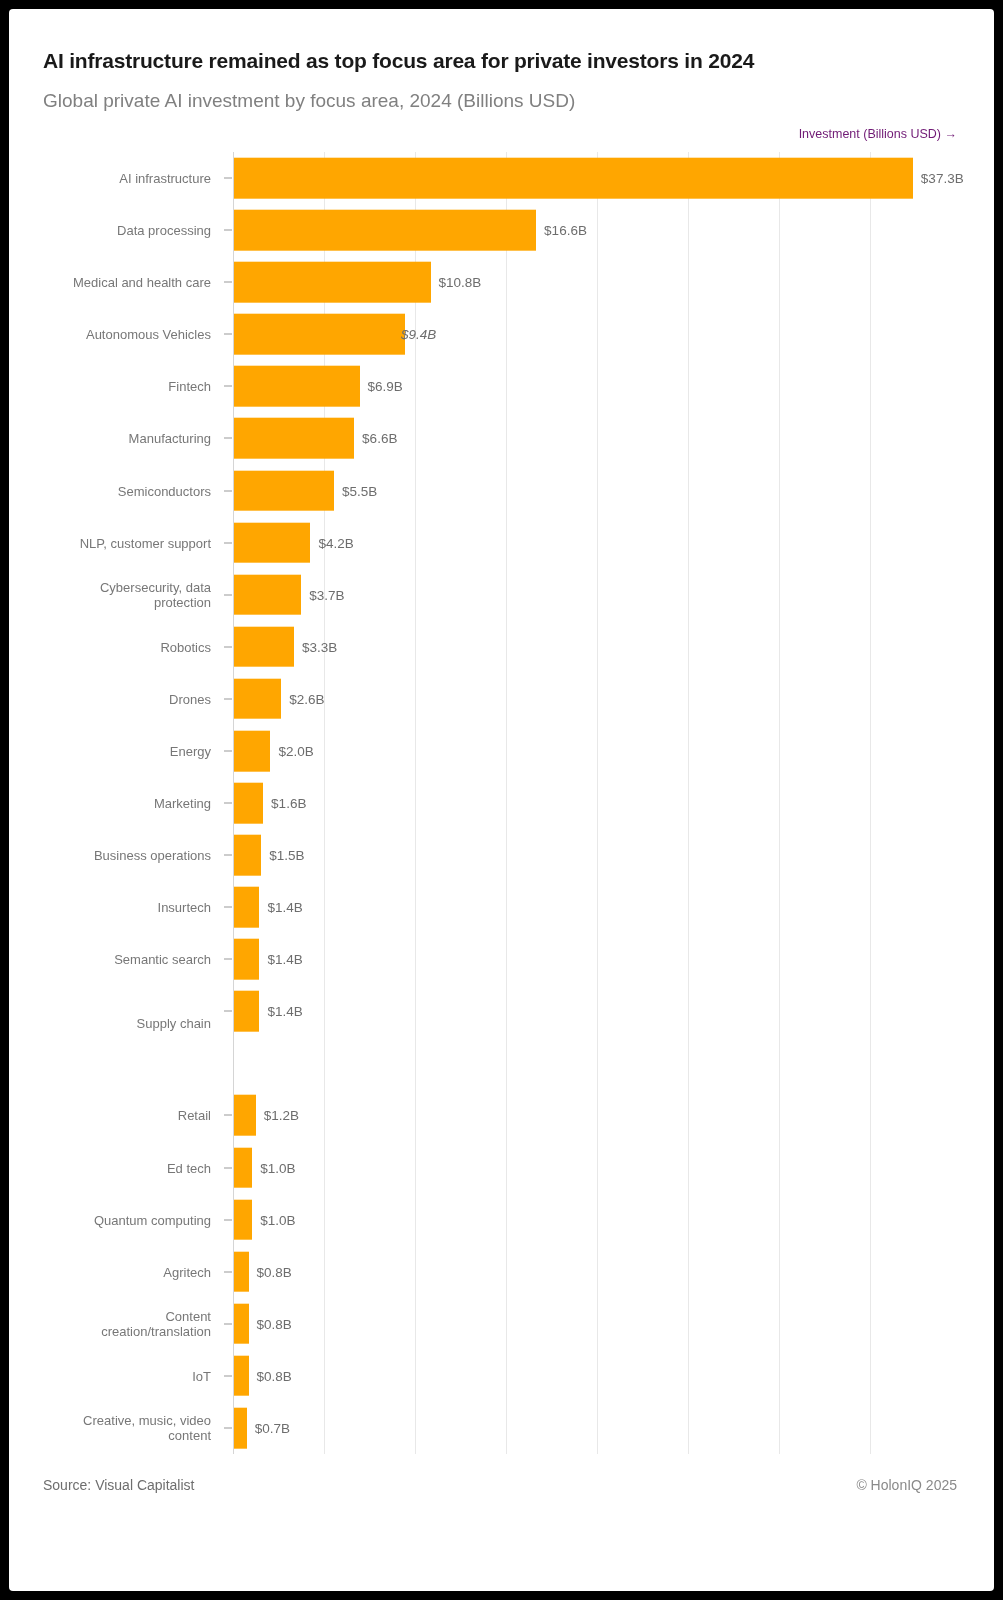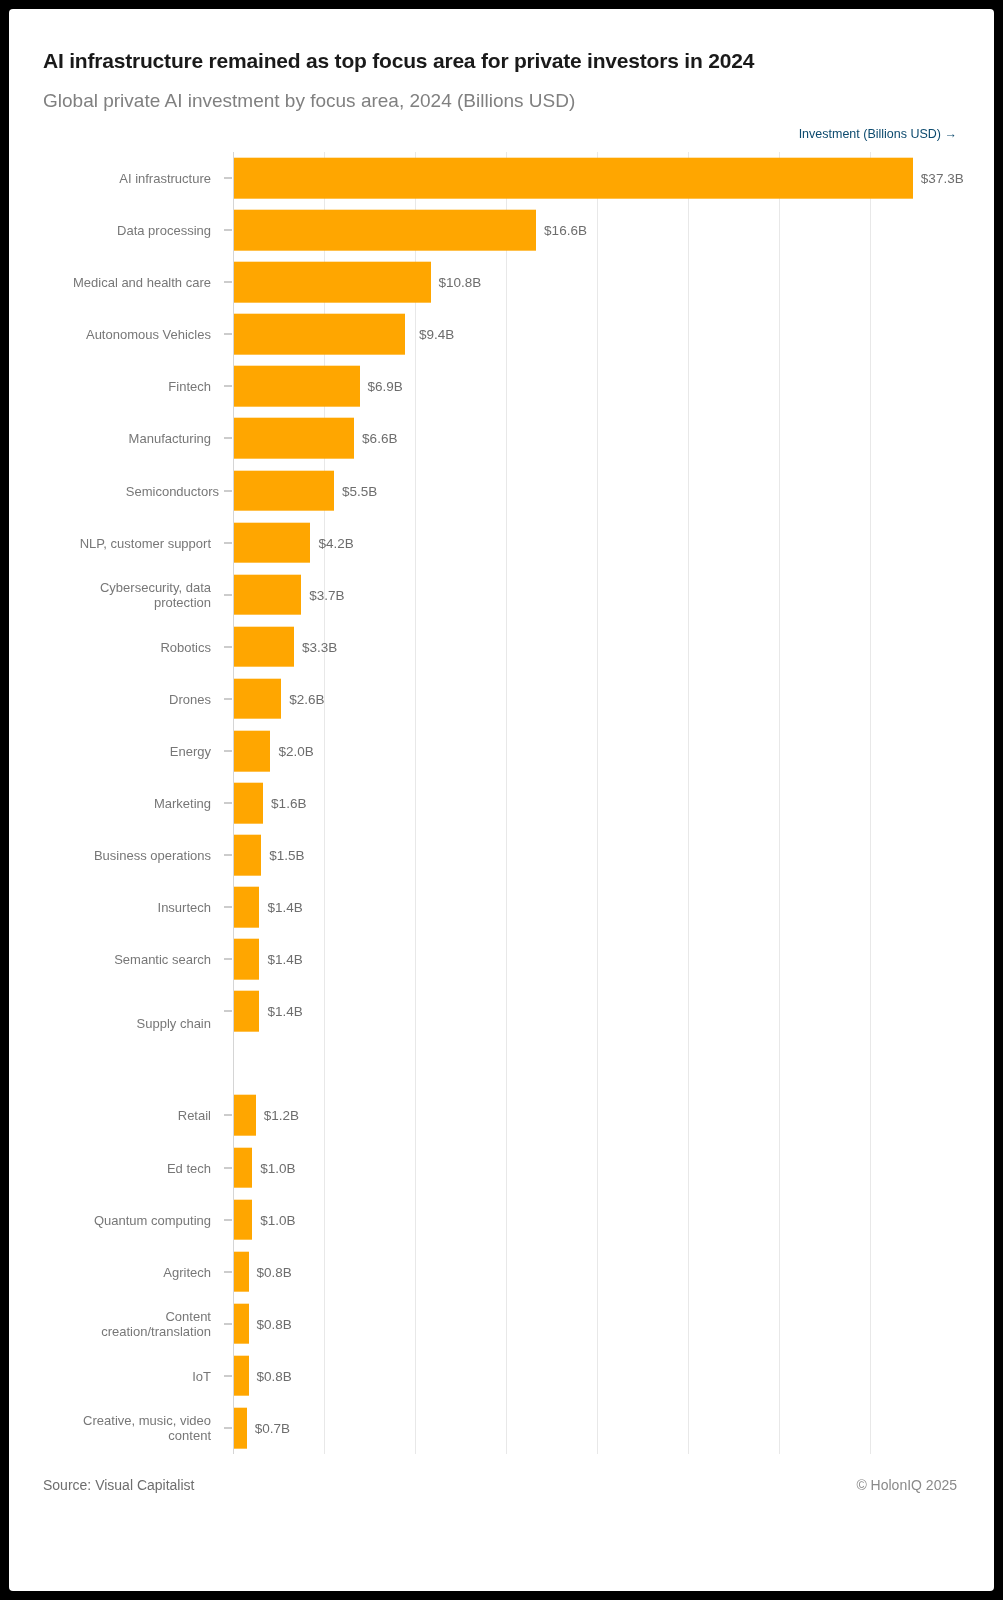--- a/index.html
+++ b/index.html
@@ -30,21 +30,21 @@
     left: 34px; top: 81px;
     font-size: 19px;
     font-weight: 400;
     color: #808080;
     white-space: nowrap;
   }
   #axis-caption {
     position: absolute;
     right: 37px; top: 118px;
     font-size: 12.5px;
-    color: #0c4a6e;
+    color: #701a75;
     white-space: nowrap;
   }
 
   
   #plot {
     position: absolute;
     left: 0px; top: 143px;
     width: 985px; height: 1302px;
   }
   #gridlayer { position: absolute; inset: 0; }
@@ -150,36 +150,36 @@
         <div class="row" style="top: 104.16px; height: 52.08px;">
           <div class="cat-label" style="width: 202px; right: auto; left: 0px;">Medical and health care</div>
           <div class="tick" style="left: 215px;"></div>
           <div class="bar" style="left: 225px; width: 196.56px; height: 40.6224px; background: rgb(255, 166, 0);"></div>
           <div class="val-label" style="left: 429.56px;">$10.8B</div>
         </div>
         <div class="row" style="top: 156.24px; height: 52.08px;">
           <div class="cat-label" style="width: 202px; right: auto; left: 0px;">Autonomous Vehicles</div>
           <div class="tick" style="left: 215px;"></div>
           <div class="bar" style="left: 225px; width: 171.08px; height: 40.6224px; background: rgb(255, 166, 0);"></div>
-          <div class="val-label" style="left: 410px;">$9.4B</div>
+          <div class="val-label" style="left: 392px; font-style: italic;">$9.4B</div>
         </div>
         <div class="row" style="top: 208.32px; height: 52.08px;">
           <div class="cat-label" style="width: 202px; right: auto; left: 0px;">Fintech</div>
           <div class="tick" style="left: 215px;"></div>
           <div class="bar" style="left: 225px; width: 125.58px; height: 40.6224px; background: rgb(255, 166, 0);"></div>
           <div class="val-label" style="left: 358.58px;">$6.9B</div>
         </div>
         <div class="row" style="top: 260.4px; height: 52.08px;">
           <div class="cat-label" style="width: 202px; right: auto; left: 0px;">Manufacturing</div>
           <div class="tick" style="left: 215px;"></div>
           <div class="bar" style="left: 225px; width: 120.12px; height: 40.6224px; background: rgb(255, 166, 0);"></div>
           <div class="val-label" style="left: 353.12px;">$6.6B</div>
         </div>
         <div class="row" style="top: 312.48px; height: 52.08px;">
-          <div class="cat-label" style="width: 202px; right: auto; left: 8px;">Semiconductors</div>
+          <div class="cat-label" style="width: 202px; right: auto; left: 0px;">Semiconductors</div>
           <div class="tick" style="left: 215px;"></div>
           <div class="bar" style="left: 225px; width: 100.1px; height: 40.6224px; background: rgb(255, 166, 0);"></div>
           <div class="val-label" style="left: 333.1px;">$5.5B</div>
         </div>
         <div class="row" style="top: 364.56px; height: 52.08px;">
           <div class="cat-label" style="width: 202px; right: auto; left: 0px;">NLP, customer support</div>
           <div class="tick" style="left: 215px;"></div>
           <div class="bar" style="left: 225px; width: 76.44px; height: 40.6224px; background: rgb(255, 166, 0);"></div>
           <div class="val-label" style="left: 309.44px;">$4.2B</div>
         </div>

